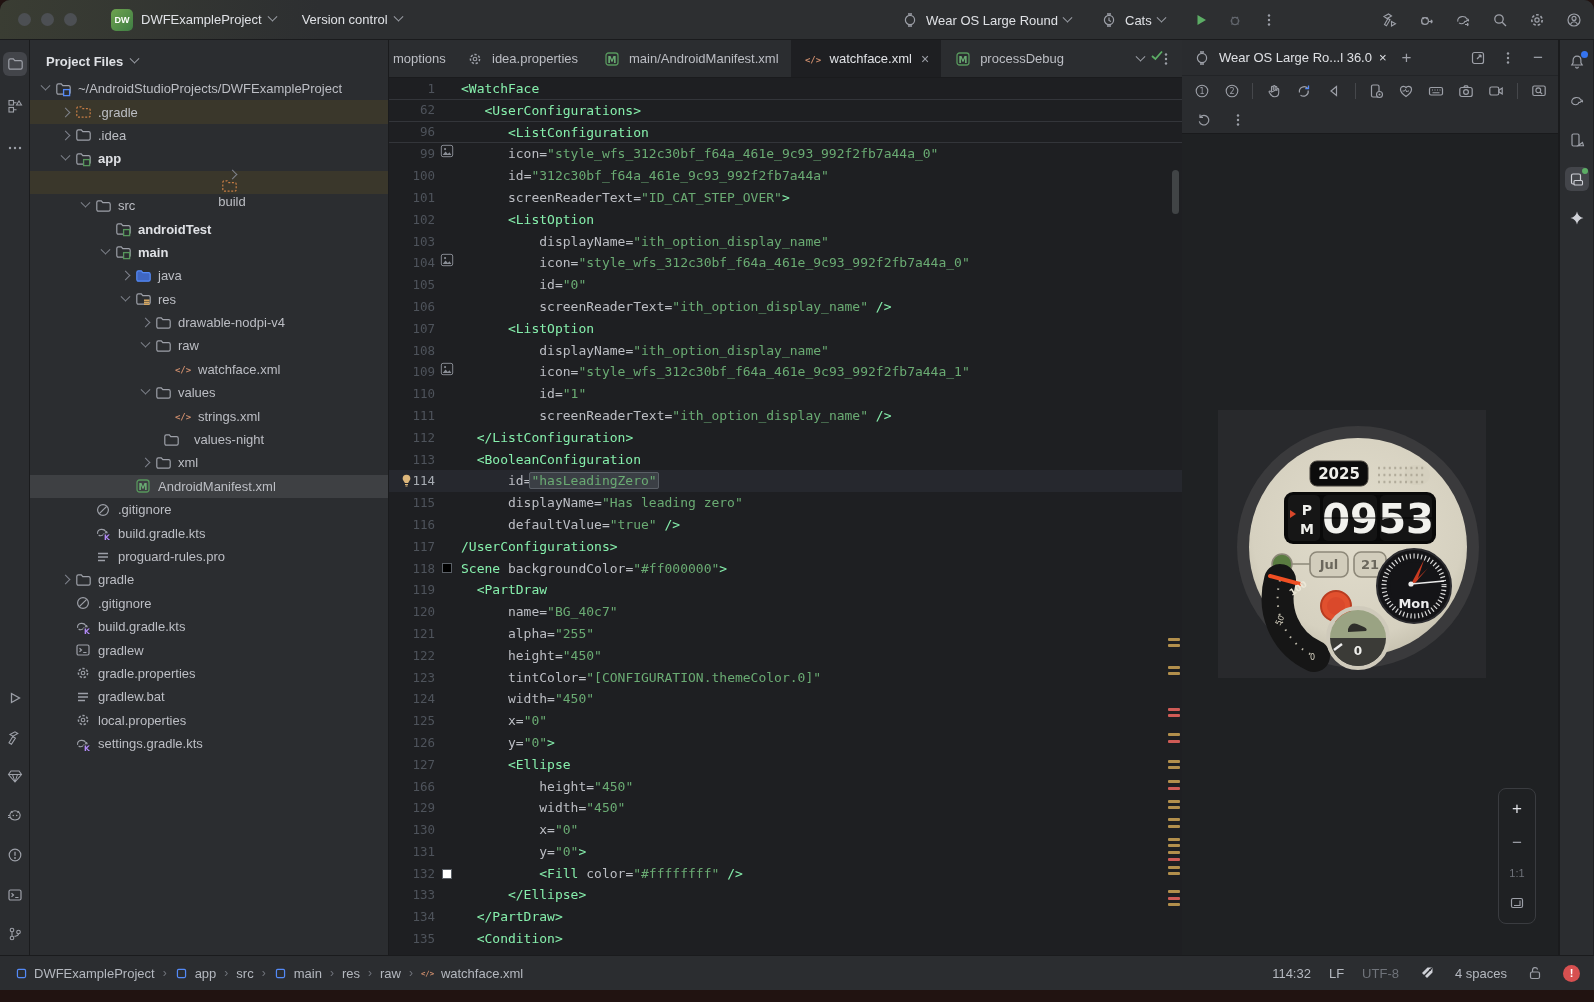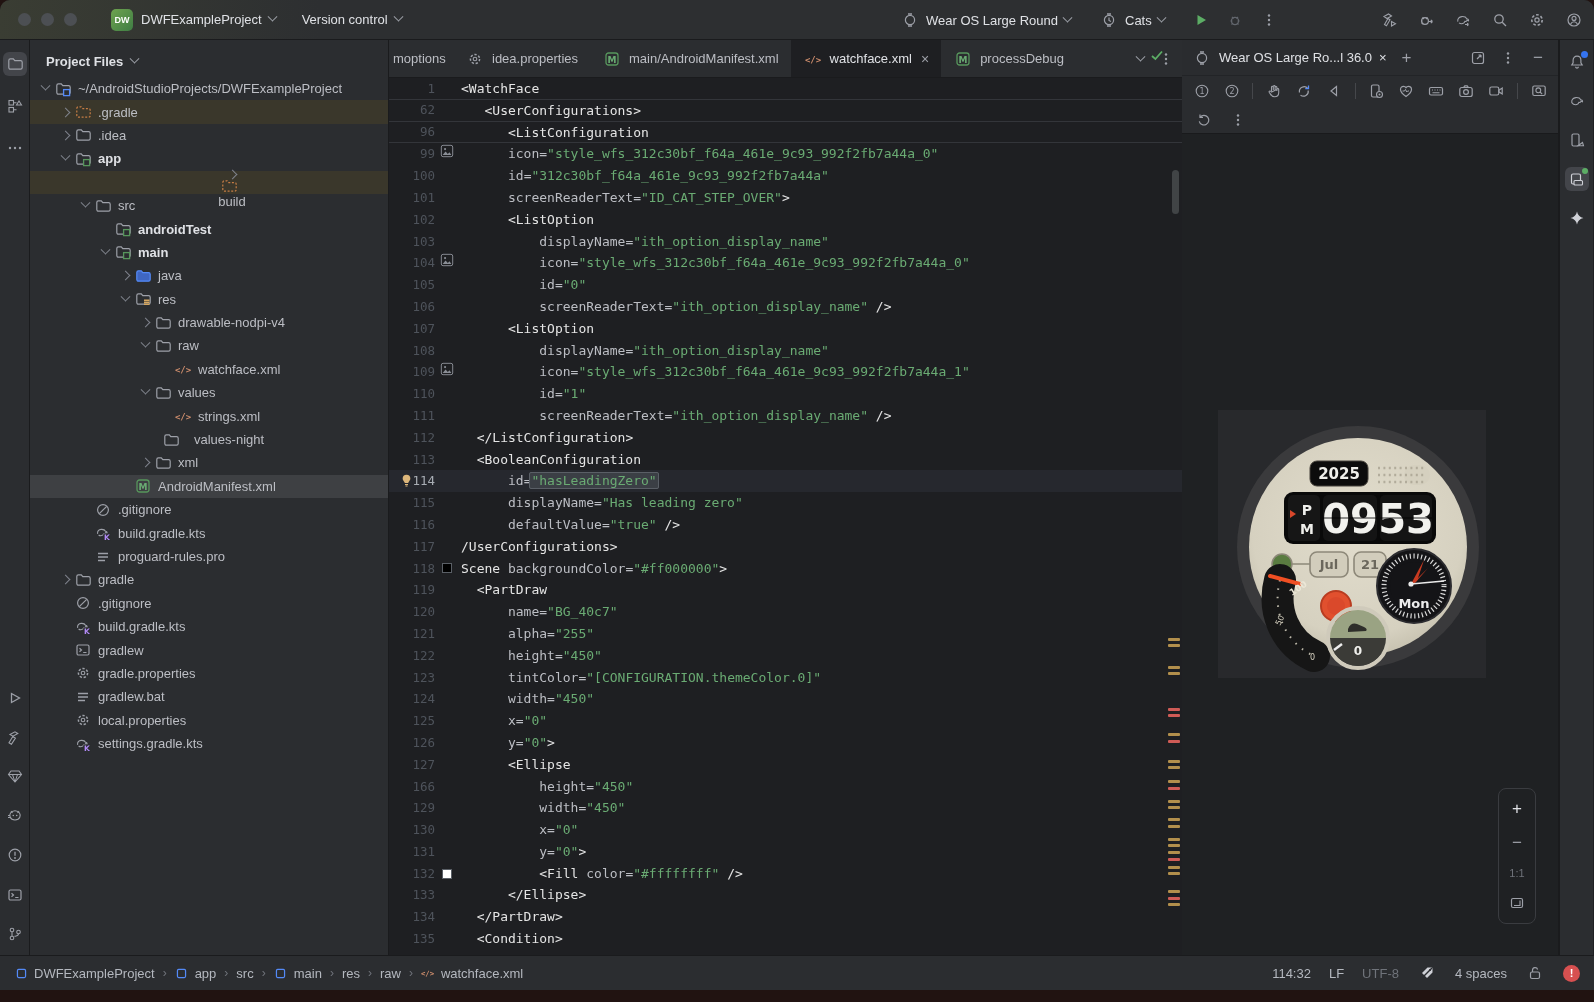--- a/index.html
+++ b/index.html
@@ -54,21 +54,21 @@
 
   .codearea{position:absolute;left:0;top:38px;right:0;bottom:0;font-family:"DejaVu Sans Mono",monospace;
             font-size:13px;line-height:21.8px;}
   .cline{display:flex;height:21.8px;white-space:pre;position:relative;}
   .cline.caret{background:#26282e;}
   .gut{width:72px;flex:none;display:flex;align-items:center;justify-content:flex-end;gap:4px;padding-right:6px;}
   .gnum{color:#4e535b;font-size:12.5px;min-width:26px;text-align:right;}
   .cline.caret .gnum{color:#a8adb4;}
   .gico{width:16px;height:16px;display:flex;align-items:center;justify-content:center;}
   .ctext{position:relative;color:#bcbec4;}
-  .tok-tag{color:#e5e5e5;}
+  .tok-tag{color:#86efac;}
   .tok-attr{color:#bcbec4;}
   .tok-str{color:#6aab73;}
   .tok-str.selbox{background:#3b3f45;border:1px solid #5a5f66;border-radius:2px;padding:0 1px;margin:0 -2px;}
   .sticky{border-bottom:1px solid #33353a;background:#1e1f22;}
   .bulb{position:absolute;left:-62px;top:3px;width:16px;height:16px;}
   .sw{width:10px;height:10px;border:1px solid #5a5f66;}
   .stripe{position:absolute;width:12px;height:3px;right:2px;border-radius:1px;}
   .vscroll{position:absolute;right:3px;top:130px;width:7px;height:44px;border-radius:4px;background:#4a4d50;opacity:.8;}
   .inspect-check{position:absolute;right:18px;top:8px;}
 

